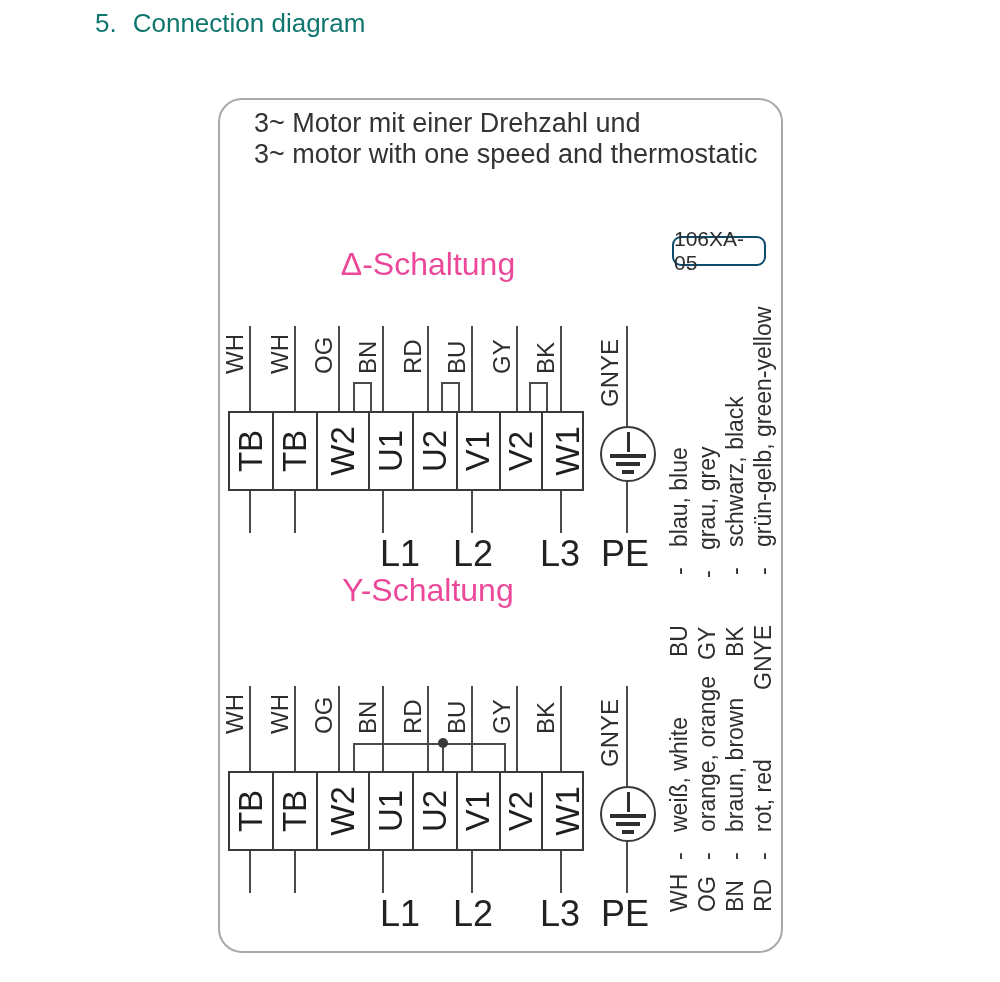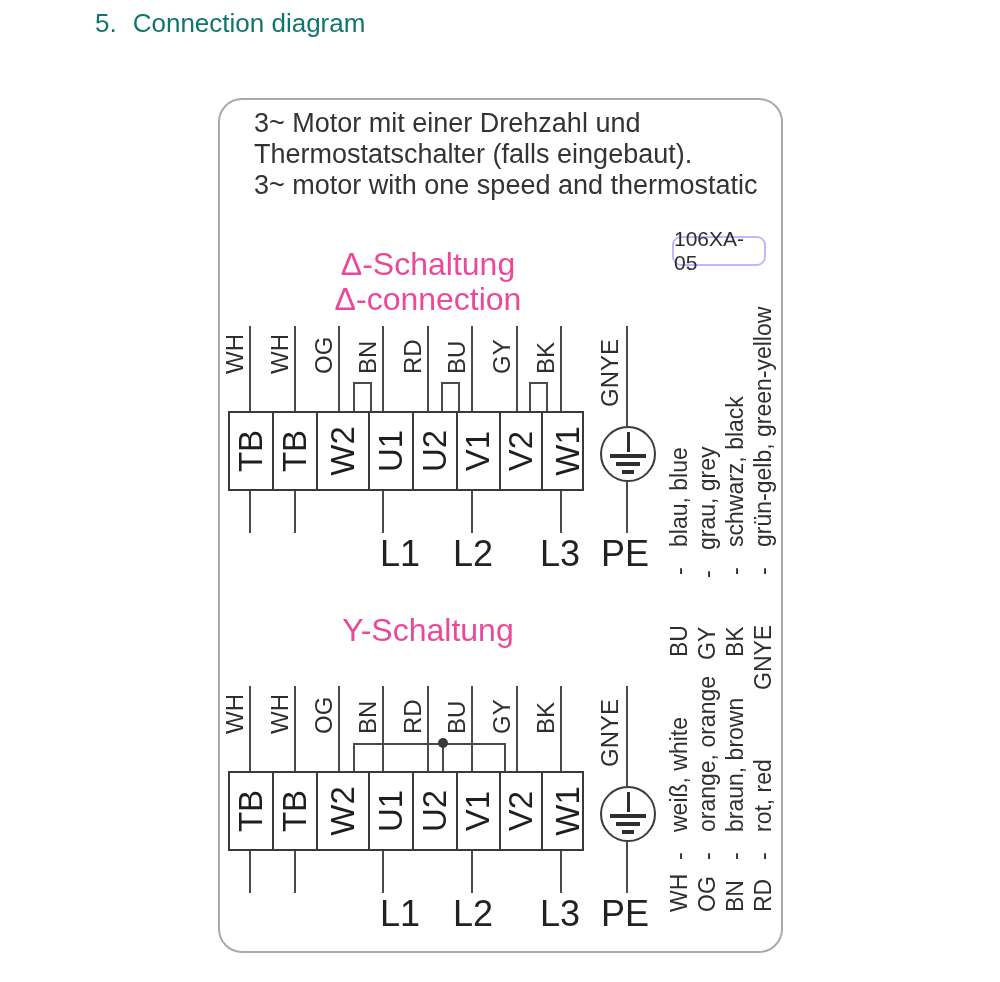--- a/index.html
+++ b/index.html
@@ -15,28 +15,28 @@
 
   .panel {
     left:218px; top:98px; width:561px; height:851px;
     border:2px solid #a9a9a9; border-radius:24px;
   }
 
   .intro { left:238px; top:108px; font-size:27px; line-height:31px; color:#333;margin-left:16px; }
 
   .model {
     left:672px; top:236px; width:90px; height:26px;
-    border:2px solid #c4b5fd; border-radius:9px;
+    border:2px solid #0c4a6e; border-radius:9px;
     font-size:21px; display:flex; align-items:center; justify-content:center;
     color:#2e2e2e;
   }
 
   .heading { left:238px; width:380px; text-align:center; font-size:32px; line-height:35px; color:#ec4899; }
   #hd-delta { top:247px; }
-  #hd-star  { top:613px; }
+  #hd-star  { top:573px; }
 
   .diagram { left:0; top:0; width:1000px; height:250px; }
   #diag-delta { top:326px; }
   #diag-star  { top:686px; }
 
   .wire { position:absolute; width:2px; background:#4a4a4a; }
   .up   { top:0; height:85px; }
   .down { top:165px; height:42px; }
 
   .wx0{left:249px}.wx1{left:294px}.wx2{left:338px}.wx3{left:382px}
@@ -102,29 +102,27 @@
 <body>
 
 <div class="abs title">
   <span class="num">5.</span><span>Connection diagram</span>
 </div>
 
 <div class="abs panel"></div>
 
 <div class="abs intro">
   <div>3~ Motor mit einer Drehzahl und</div>
-  <div>Thermostatschalter (falls eingebaut).</div>
   <div>3~ motor with one speed and thermostatic</div>
 </div>
 
 <div class="abs model">106XA-05</div>
 
 <div class="abs heading" id="hd-delta">
   <div>Δ-Schaltung</div>
-  <div>Δ-connection</div>
 </div>
 
 <div class="abs diagram" id="diag-delta">
   <div class="wire up wx0"></div>
   <div class="wire up wx1"></div>
   <div class="wire up wx2"></div>
   <div class="wire up wx3"></div>
   <div class="wire up wx4"></div>
   <div class="wire up wx5"></div>
   <div class="wire up wx6"></div>

